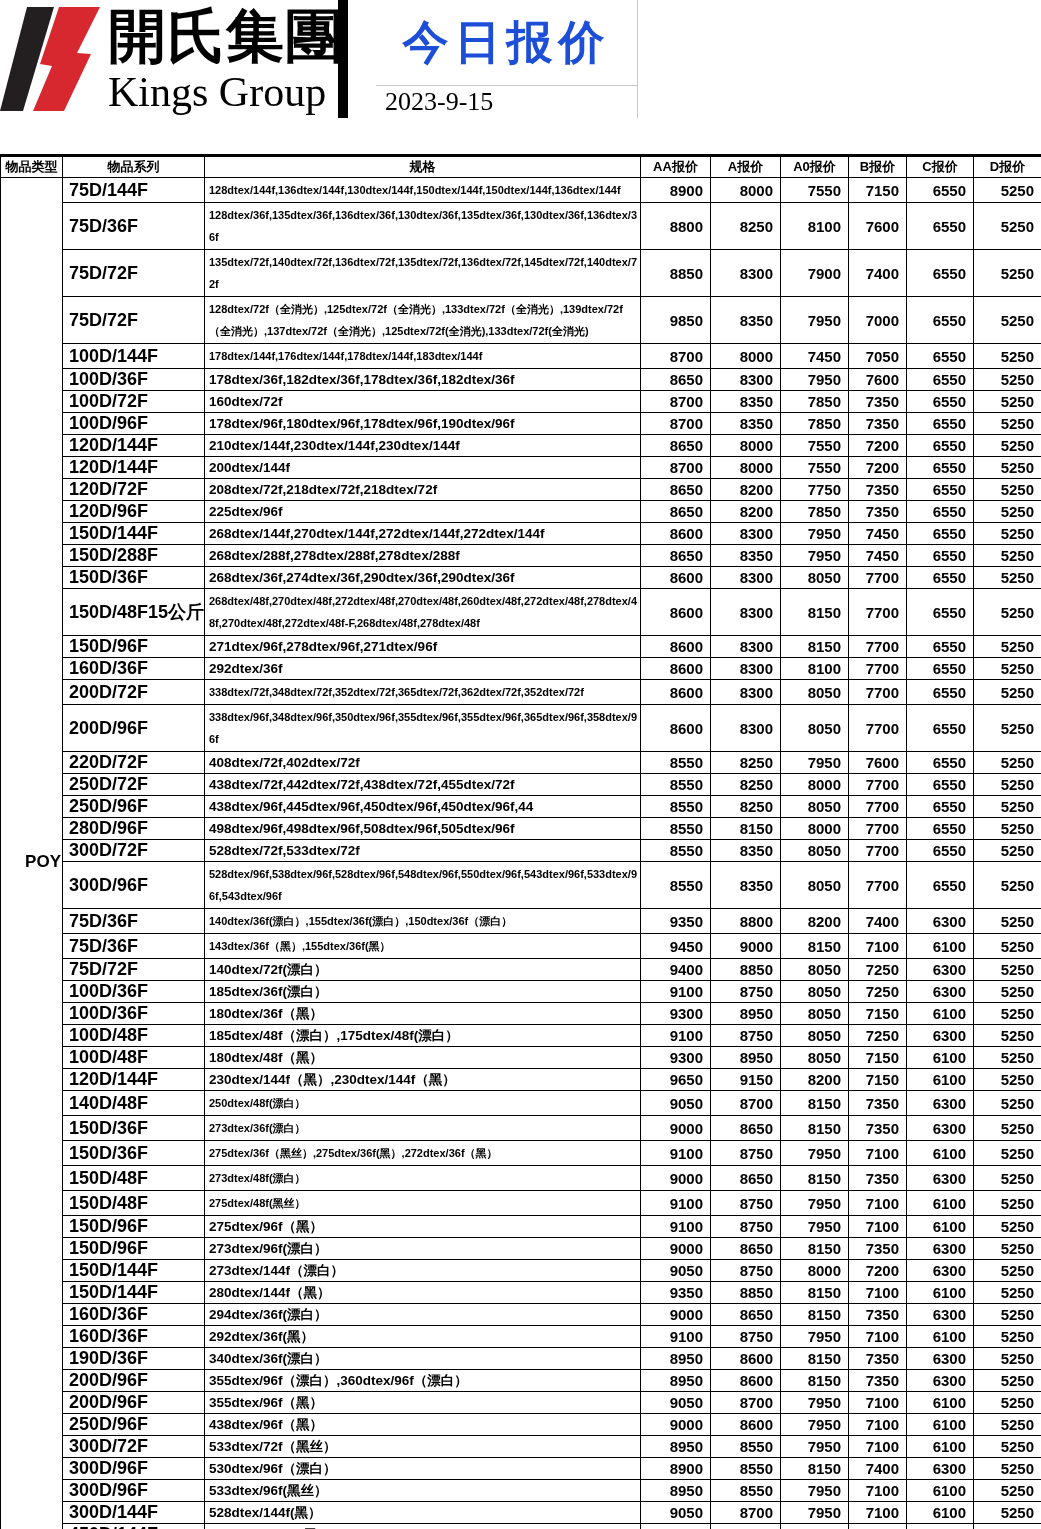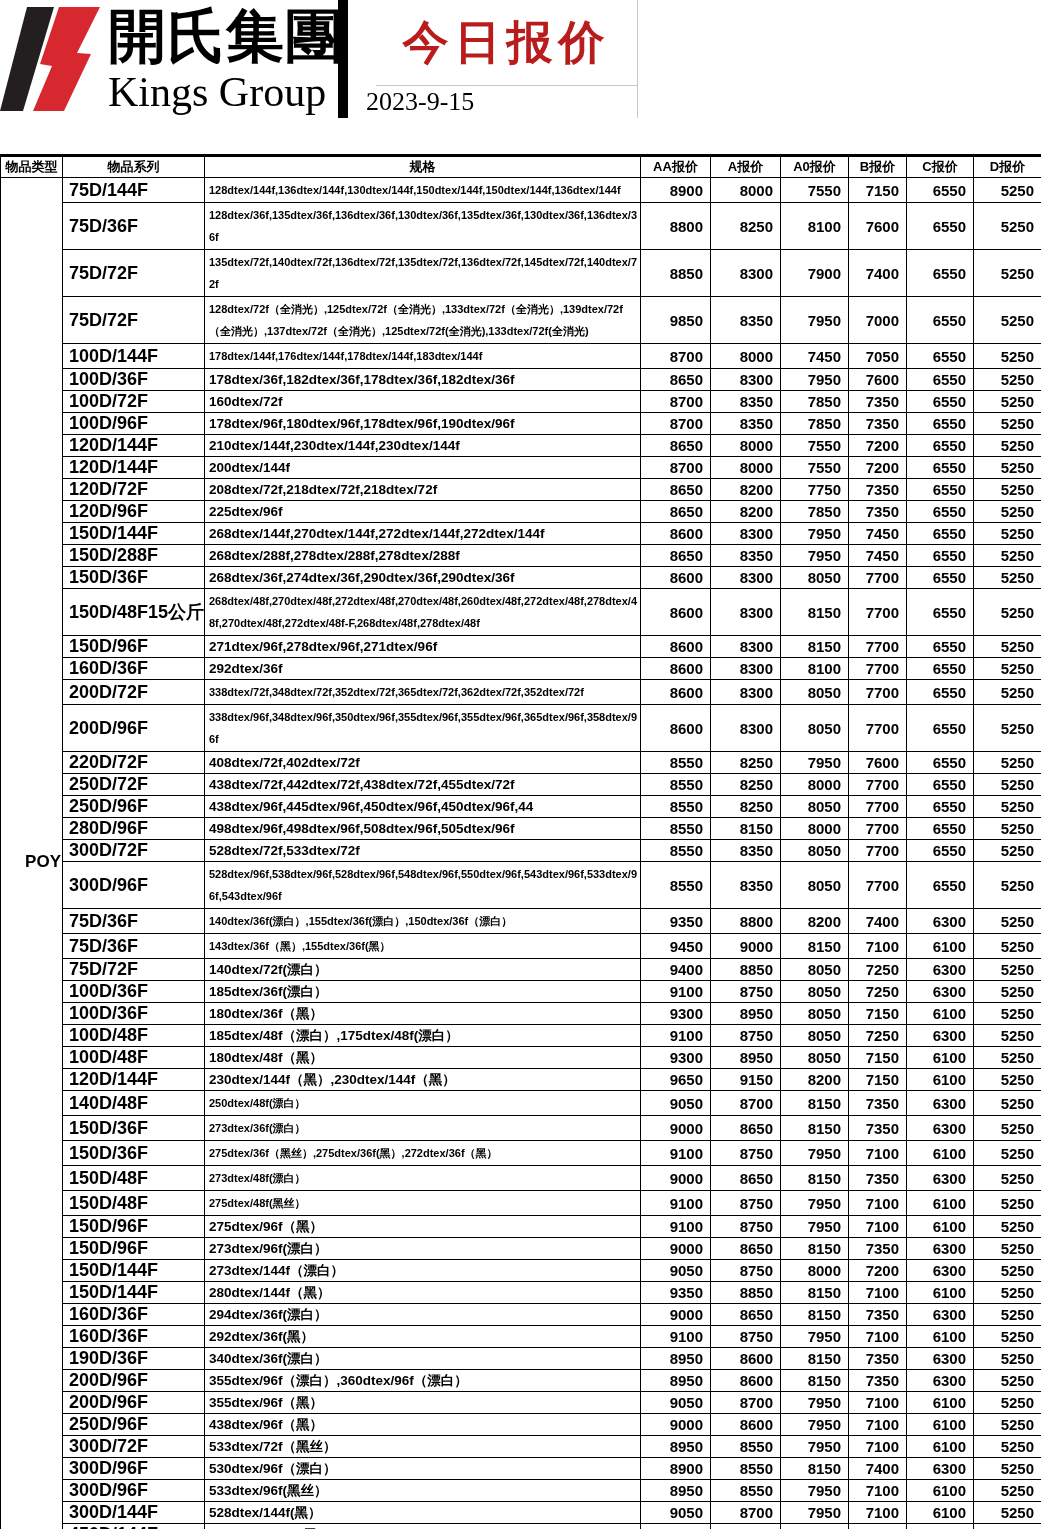--- a/index.html
+++ b/index.html
@@ -22,23 +22,24 @@
     font-size:42px; line-height:44px; letter-spacing:0px; white-space:nowrap;
   }
   .divider-bar { position:absolute; left:338px; top:0; width:10px; height:118px; background:#000; }
   .title-block { position:absolute; left:348px; top:0; width:289px; height:118px; }
   .title-cn {
     height:85px; line-height:85px; text-align:center;
     font-size:46px; font-weight:bold; letter-spacing:6px;
     border-bottom:1px solid #c8c8c8;
   }
   .date-line {
-    height:32px; line-height:32px; padding-left:18px;
+    height:32px; line-height:32px; padding-left:10px;
     font-family:"Liberation Serif","DejaVu Serif",serif;
     font-size:26px;
+    margin-left:27px;
   }
   .masthead-right { position:absolute; left:637px; top:0; width:403px; height:118px; border-left:1px solid #c8c8c8; background:#fff; }
   
   table.quote {
     border-collapse:collapse; table-layout:fixed; width:1041px;
     border-top:3px solid #000;
     margin-top:36px;
   }
   table.quote th, table.quote td { border:1px solid #000; box-sizing:border-box; }
   table.quote th {
@@ -63,21 +64,21 @@
         <polygon points="27,3 54,3 23,107 0,107" fill="#231F20"></polygon>
         <polygon points="59,3 100,3 77,49 91,50 64,107 33,107 52,62 40,60" fill="#D7282F"></polygon>
       </svg>
       <div class="logo-text">
         <div class="company-cn">開氏集團</div>
         <div class="company-en">Kings Group</div>
       </div>
     </div>
     <div class="divider-bar"></div>
     <div class="title-block">
-      <div class="title-cn" style="color:#b91c1c;margin-left:28px;">今日报价</div>
+      <div class="title-cn" style="color:#1d4ed8;margin-left:28px;">今日报价</div>
       <div class="date-line">2023-9-15</div>
     </div>
     <div class="masthead-right"></div>
   </div>
 
   <table class="quote">
     <colgroup>
       <col style="width:62px">
         <col style="width:142px">
         <col style="width:436px">

